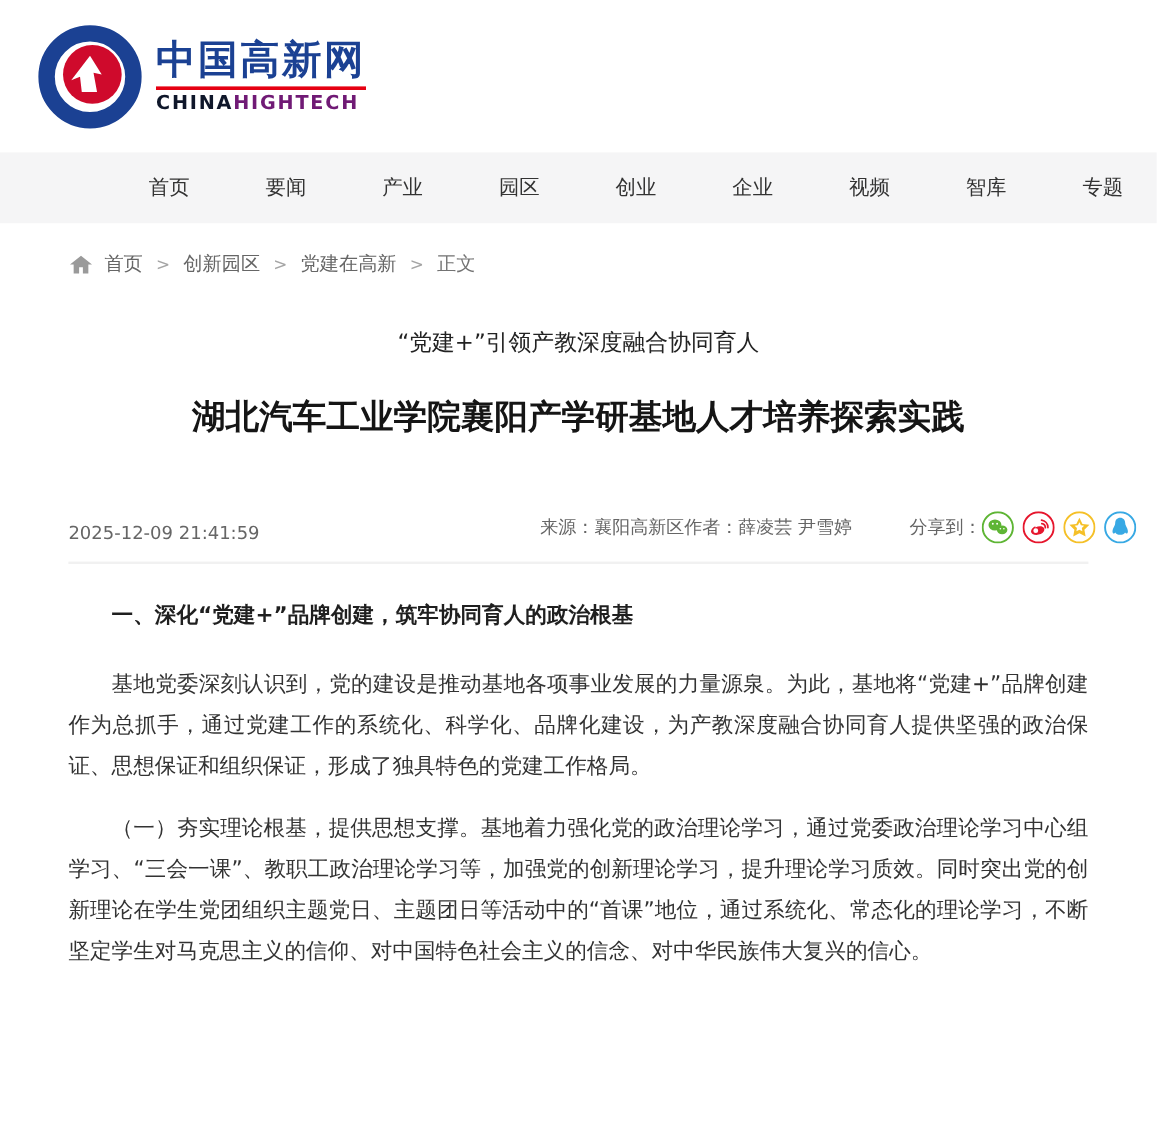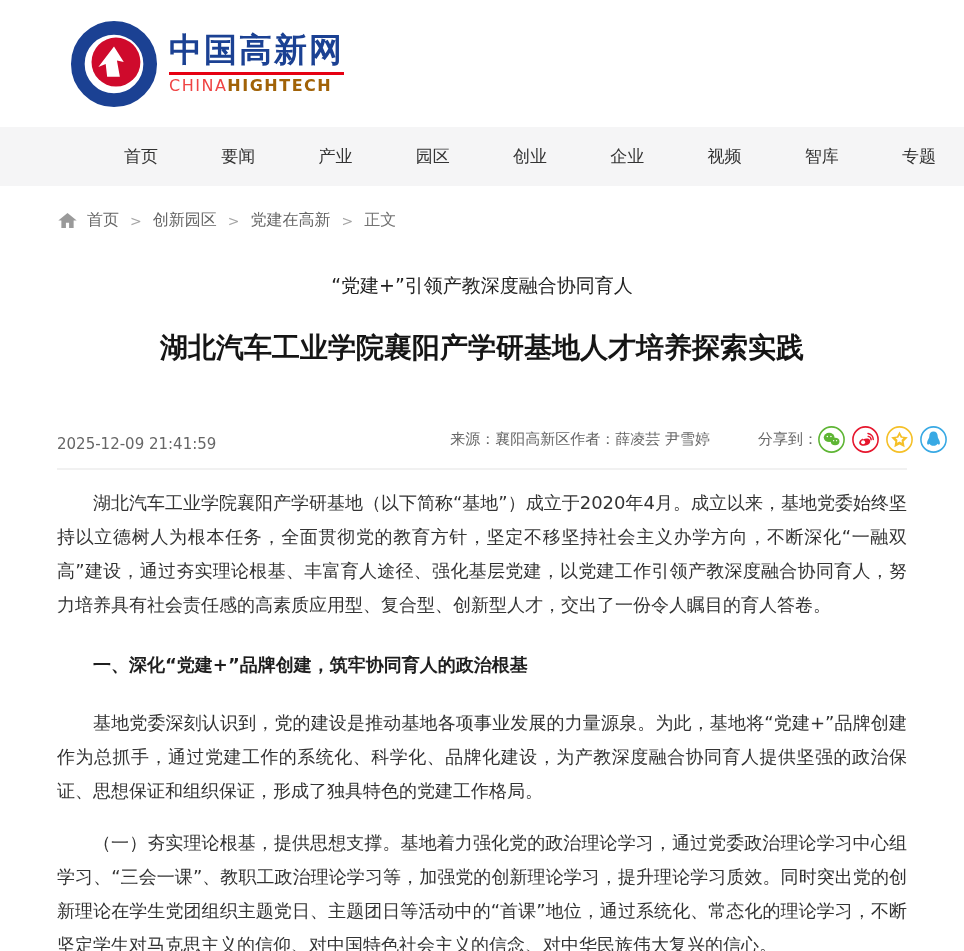--- a/index.html
+++ b/index.html
@@ -4,29 +4,29 @@
 <style>
   * { box-sizing: border-box; }
   html,body { margin:0; padding:0; }
   body {
     width: 964px; height: 951px; overflow: hidden;
     background: #ffffff;
     font-family: "DejaVu Sans", "Liberation Sans", sans-serif;
   }
 
   
-  .site-header { height: 127px; display: flex; align-items: center; padding-left: 70px; background:#fff; }
+  .site-header { height: 127px; display: flex; align-items: center; padding-left: 31px; background:#fff; }
   .logo { display: flex; align-items: center; gap: 11px; cursor: pointer; }
   .logo-mark svg { display: block; }
   .logo-text { display: flex; flex-direction: column; }
   .logo-cn { color: #1b4193; font-size: 33px; font-weight: bold; letter-spacing: 2px; line-height: 1.05; white-space: nowrap; }
   .logo-rule { height: 3px; background: #e60012; margin: 4px 0 3px; }
   .logo-en { font-size: 16px; letter-spacing: 1.5px; white-space: nowrap; line-height: 1; }
-  .logo-en .en-bold { color: #ef4444; font-weight: normal; }
-  .logo-en .en-light { color: #a16207; font-weight: 600; text-align: center; }
+  .logo-en .en-bold { color: #0f172a; font-weight: bold; }
+  .logo-en .en-light { color: #701a75; font-weight: 600; text-align: center; }
 
   
   .main-nav { height: 59px; background: #f5f5f6; display: flex; align-items: center; justify-content: space-between; padding: 0 28px 0 124px; }
   .nav-item { font-size: 17px; color: #333; cursor: pointer; white-space: nowrap; }
 
   
   .container { width: 850px; margin: 0 auto; }
 
   .breadcrumb { margin-top: 24px; display: flex; align-items: center; color: #666; font-size: 16px; }
   .breadcrumb .home-ic { margin-right: 9px; display: inline-flex; }
@@ -152,19 +152,18 @@
             <path d="M12 4.8 c-2.3 0 -3.7 1.7 -3.7 4 c0 .8 -.2 1.5 -.6 2.2 c-.8 1.3 -1.4 2.9 -1.4 4 c0 .9 .4 1.5 1 1.5 c.4 0 .8 -.3 1.1 -.8 c.4 1.1 2 1.8 3.6 1.8 s3.2 -.7 3.6 -1.8 c.3 .5 .7 .8 1.1 .8 c.6 0 1 -.6 1 -1.5 c0 -1.1 -.6 -2.7 -1.4 -4 c-.4 -.7 -.6 -1.4 -.6 -2.2 c0 -2.3 -1.4 -4 -3.7 -4 z" fill="#38a9e4"></path>
           </svg>
         </span>
       </span>
     </span>
   </div>
 
   <div class="meta-divider"></div>
 
   <div class="article-body">
-    <p>湖北汽车工业学院襄阳产学研基地（以下简称“基地”）成立于2020年4月。成立以来，基地党委始终坚持以立德树人为根本任务，全面贯彻党的教育方针，坚定不移坚持社会主义办学方向，不断深化“一融双高”建设，通过夯实理论根基、丰富育人途径、强化基层党建，以党建工作引领产教深度融合协同育人，努力培养具有社会责任感的高素质应用型、复合型、创新型人才，交出了一份令人瞩目的育人答卷。</p>
     <p class="sec-heading">一、深化“党建+”品牌创建，筑牢协同育人的政治根基</p>
     <p>基地党委深刻认识到，党的建设是推动基地各项事业发展的力量源泉。为此，基地将“党建+”品牌创建作为总抓手，通过党建工作的系统化、科学化、品牌化建设，为产教深度融合协同育人提供坚强的政治保证、思想保证和组织保证，形成了独具特色的党建工作格局。</p>
     <p>（一）夯实理论根基，提供思想支撑。基地着力强化党的政治理论学习，通过党委政治理论学习中心组学习、“三会一课”、教职工政治理论学习等，加强党的创新理论学习，提升理论学习质效。同时突出党的创新理论在学生党团组织主题党日、主题团日等活动中的“首课”地位，通过系统化、常态化的理论学习，不断坚定学生对马克思主义的信仰、对中国特色社会主义的信念、对中华民族伟大复兴的信心。</p>
   </div>
 
 </div>
 
 </body></html>

